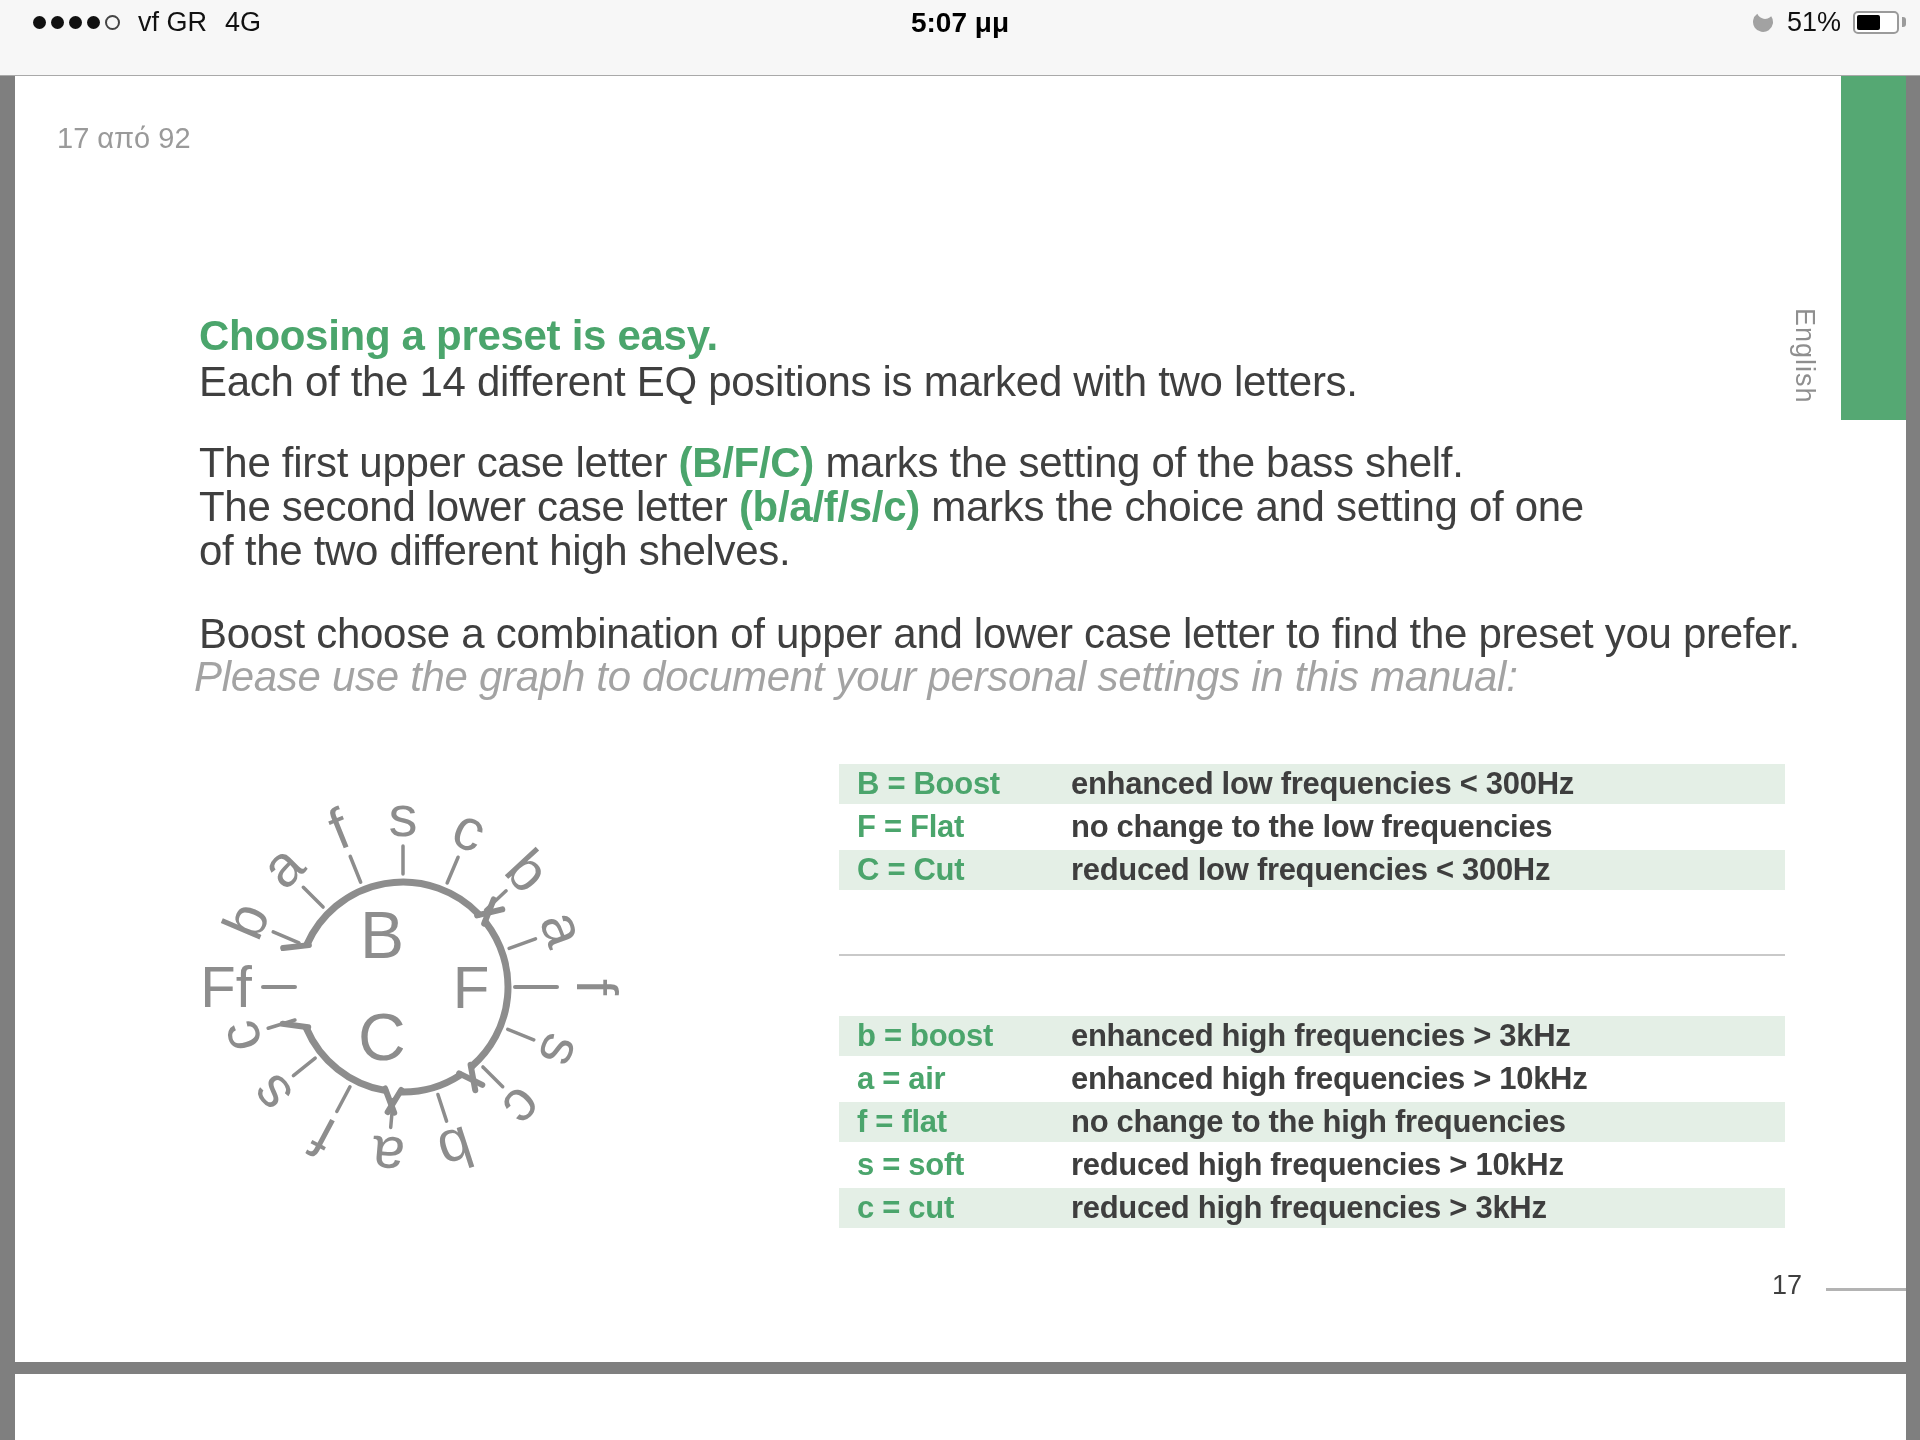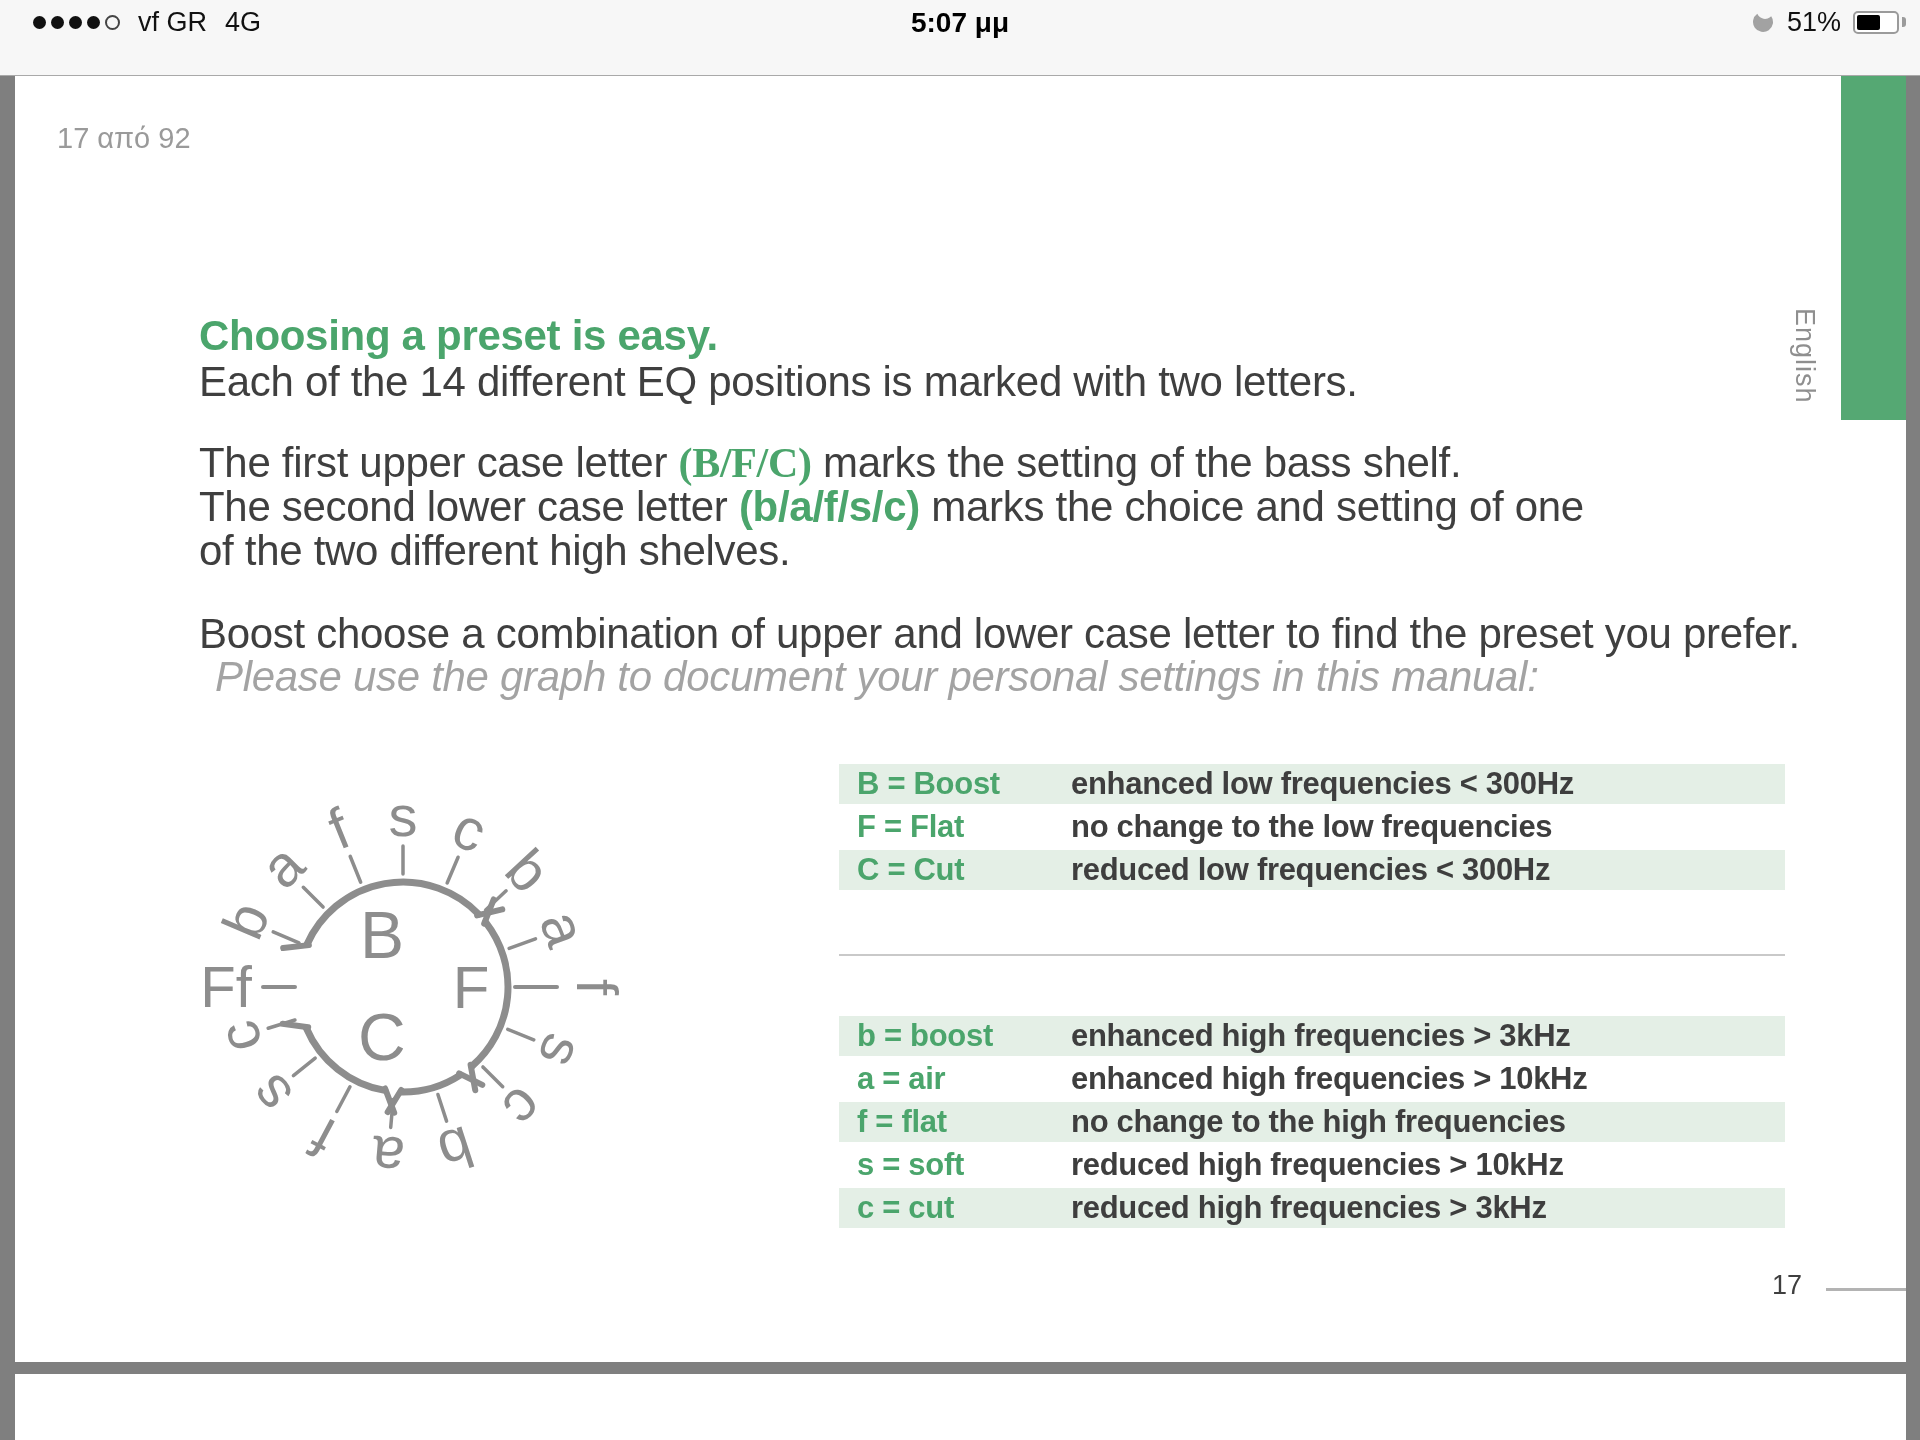--- a/index.html
+++ b/index.html
@@ -31,21 +31,21 @@
   .lang-tab{left:1841px;top:76px;width:65px;height:344px;}
   .lang-label{left:1789px;top:308px;writing-mode:vertical-rl;font-size:27px;color:#8f8f8f;letter-spacing:1px;}
 
   
   .doc{font-size:42px;letter-spacing:-0.3px;color:#3f3f3f;white-space:nowrap;}
   .heading{left:199px;top:312px;font-weight:600;}
   .intro{left:199px;top:358px;}
   .para2{left:199px;top:441px;line-height:44px;}
   .green-inline{font-weight:600;}
   .para4{left:199px;top:610px;}
-  .note{left:215px;top:653px;font-style:italic;color:#a3a3a3;}
+  .note{left:194px;top:653px;font-style:italic;color:#a3a3a3;}
 
   
   .eq-table{left:839px;width:946px;}
   .eq-table .row{display:flex;align-items:center;height:40px;margin-bottom:3px;}
   .eq-table .row.shaded{background:#e4efe6;}
   .eq-table .key{width:232px;padding-left:18px;font-size:31px;font-weight:600;letter-spacing:-0.3px;box-sizing:border-box;}
   .eq-table .desc{font-size:31px;font-weight:600;letter-spacing:-0.3px;color:#3e3e3e;white-space:nowrap;}
   .tbl-divider{left:839px;top:954px;width:946px;height:2px;background:#c9c9c9;}
 
   .pagenum{left:1772px;top:1270px;font-size:27px;color:#3f3f3f;}
@@ -87,21 +87,21 @@
 
   <div class="abs page-indicator">17 από 92</div>
 
   <div class="abs lang-tab" id="lang-tab" style="background: rgb(85, 168, 115);"></div>
   <div class="abs lang-label">English</div>
 
   <div class="abs doc heading" id="heading" style="color: rgb(75, 165, 108);">Choosing a preset is easy.</div>
   <div class="abs doc intro">Each of the 14 different EQ positions is marked with two letters.</div>
 
   <div class="abs doc para2">
-    <div><span>The first upper case letter </span><span class="green-inline gr" style="color: rgb(75, 165, 108); font-family: Liberation Serif, serif;">(B/F/C)</span><span> marks the setting of the bass shelf.</span></div>
+    <div><span>The first upper case letter </span><span class="green-inline gr" style="color: rgb(75, 165, 108);">(B/F/C)</span><span> marks the setting of the bass shelf.</span></div>
     <div><span>The second lower case letter </span><span class="green-inline gr" style="color: rgb(75, 165, 108);">(b/a/f/s/c)</span><span> marks the choice and setting of one</span></div>
     <div><span>of the two different high shelves.</span></div>
   </div>
 
   <div class="abs doc para4">Boost choose a combination of upper and lower case letter to find the preset you prefer.</div>
   <div class="abs doc note">Please use the graph to document your personal settings in this manual:</div>
 
   <svg class="abs" id="dial-svg" style="left:190px;top:775px;" width="440" height="440" viewBox="0 0 440 440">
       <path d="M 117.07772694752693 169.29265247704095 A 105 105 0 0 1 288.53067903555836 139.06087110180525" fill="none" stroke="#8D8D8D" stroke-width="7" stroke-linecap="round"></path>
       <line x1="118.90481786281212" y1="170.10612576319255" x2="93.16687894681064" y2="173.06385870875664" stroke="#8D8D8D" stroke-width="6" stroke-linecap="round"></line>

